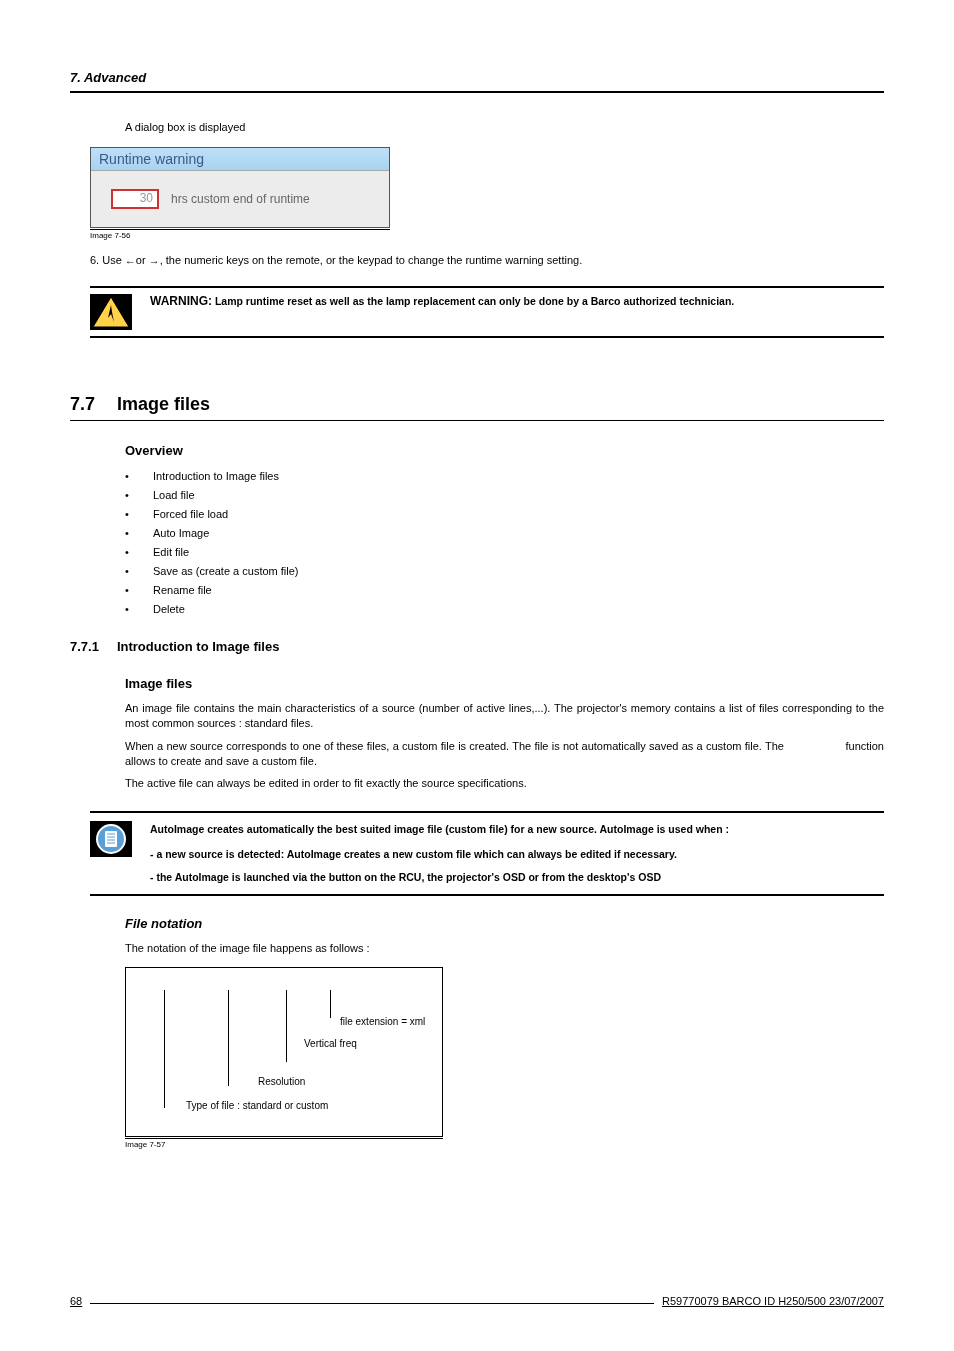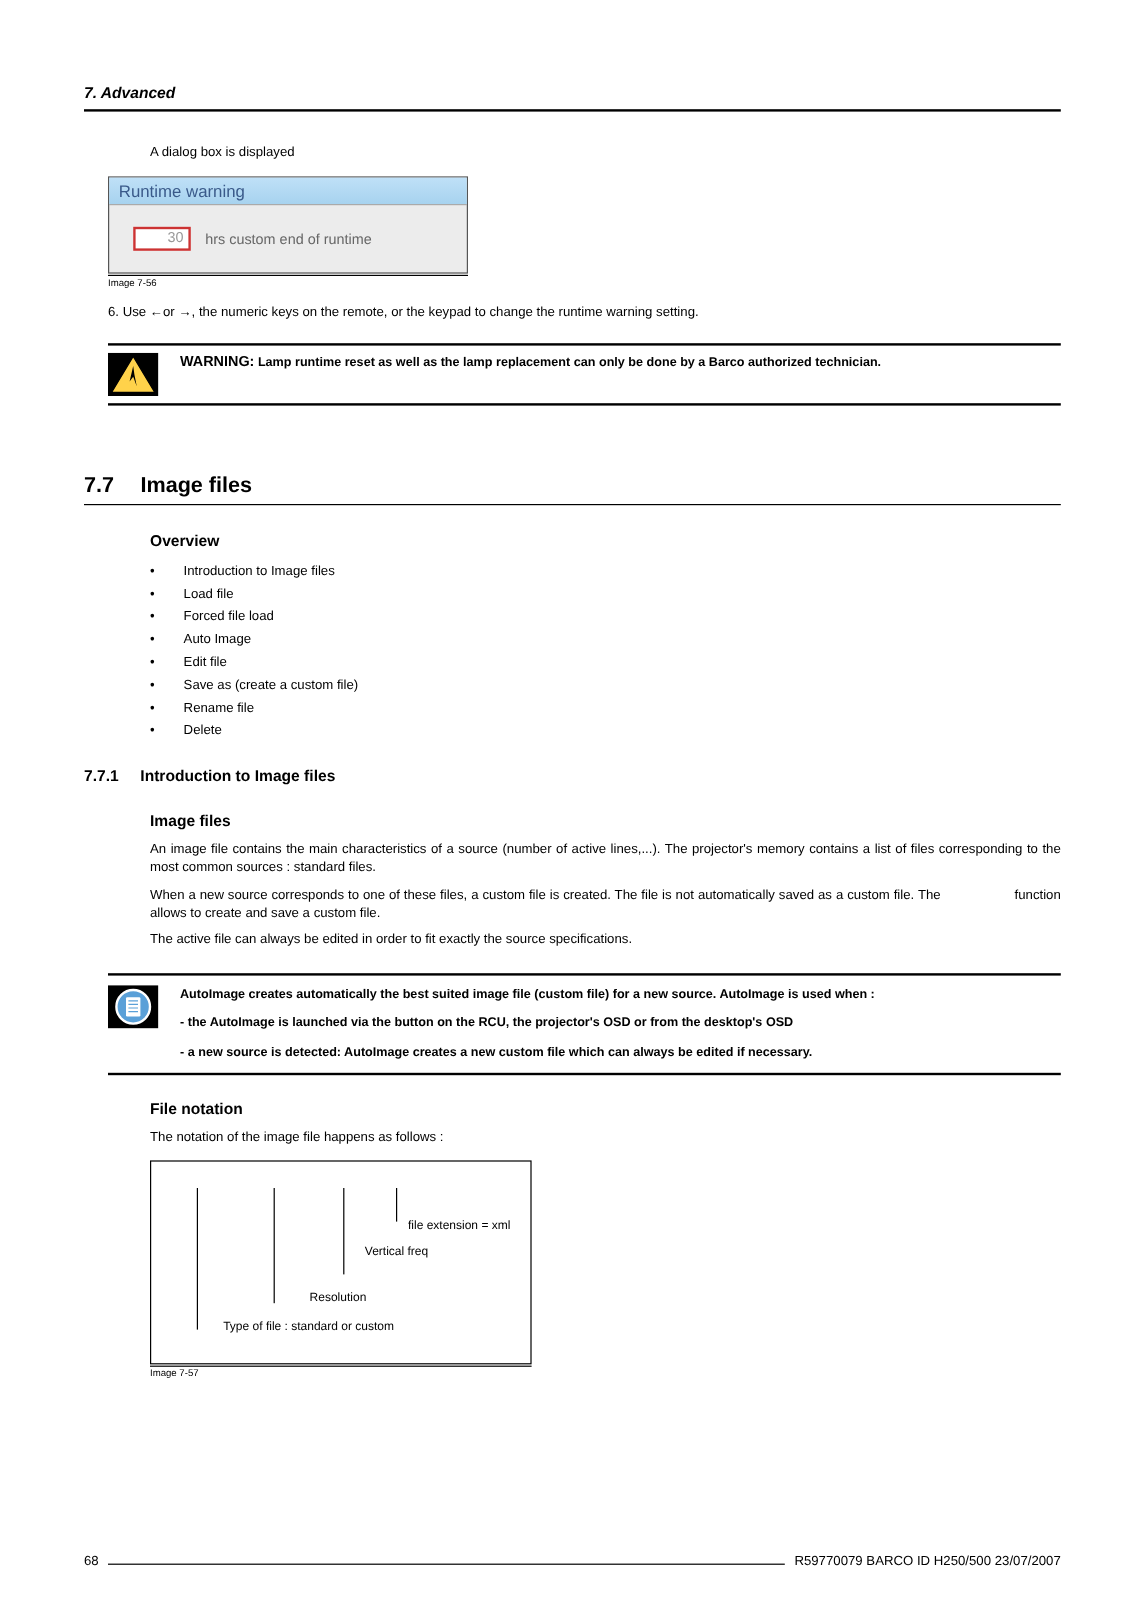--- a/index.html
+++ b/index.html
@@ -201,20 +201,21 @@
     position: absolute;
     bottom: 44px;
     left: 70px;
     right: 70px;
   }
   .footer-row {
     display: flex;
     justify-content: space-between;
     align-items: center;
     font-size: 11px;
+    text-decoration: underline;
   }
   .footer-line {
     flex: 1;
     border-top: 1.5px solid #000;
     margin: 0 8px;
     position: relative;
     top: 2px;
   }
   .img-caption2 {
     font-size: 8px;
@@ -314,28 +315,28 @@
       <rect x="0" y="0" width="42" height="36" fill="#000"></rect>
       <circle cx="21" cy="18" r="14" fill="#5aa0d8" stroke="#fff" stroke-width="2"></circle>
       <rect x="15" y="10" width="12" height="16" rx="1" fill="#fff"></rect>
       <line x1="17" y1="13" x2="25" y2="13" stroke="#5aa0d8" stroke-width="1"></line>
       <line x1="17" y1="16" x2="25" y2="16" stroke="#5aa0d8" stroke-width="1"></line>
       <line x1="17" y1="19" x2="25" y2="19" stroke="#5aa0d8" stroke-width="1"></line>
       <line x1="17" y1="22" x2="25" y2="22" stroke="#5aa0d8" stroke-width="1"></line>
     </svg>
     <div class="info-text">
       <div>AutoImage creates automatically the best suited image file (custom file) for a new source. AutoImage is used when :</div>
+      <div style="margin-top:8px;">- a new source is detected: AutoImage creates a new custom file which can always be edited if necessary.</div>
       <div style="margin-top:6px;">- the AutoImage is launched via the button on the RCU, the projector's OSD or from the desktop's OSD</div>
-      <div style="margin-top:8px;">- a new source is detected: AutoImage creates a new custom file which can always be edited if necessary.</div>
     </div>
   </div>
   <hr class="hr-thick">
 </div>
 
-<div class="subhead" style="margin-top:20px;">File notation</div>
+<div class="subhead" style="margin-top:20px;font-style:italic;">File notation</div>
 <div class="para">The notation of the image file happens as follows :</div>
 
 <div class="diagram">
   <div class="diag-tick" style="left:38px; top:22px;">
       <div class="vline" style="height:118px; top:0;"></div>
     </div>
   <div class="diag-tick" style="left:102px; top:22px;">
       <div class="vline" style="height:96px; top:0;"></div>
     </div>
   <div class="diag-tick" style="left:160px; top:22px;">

